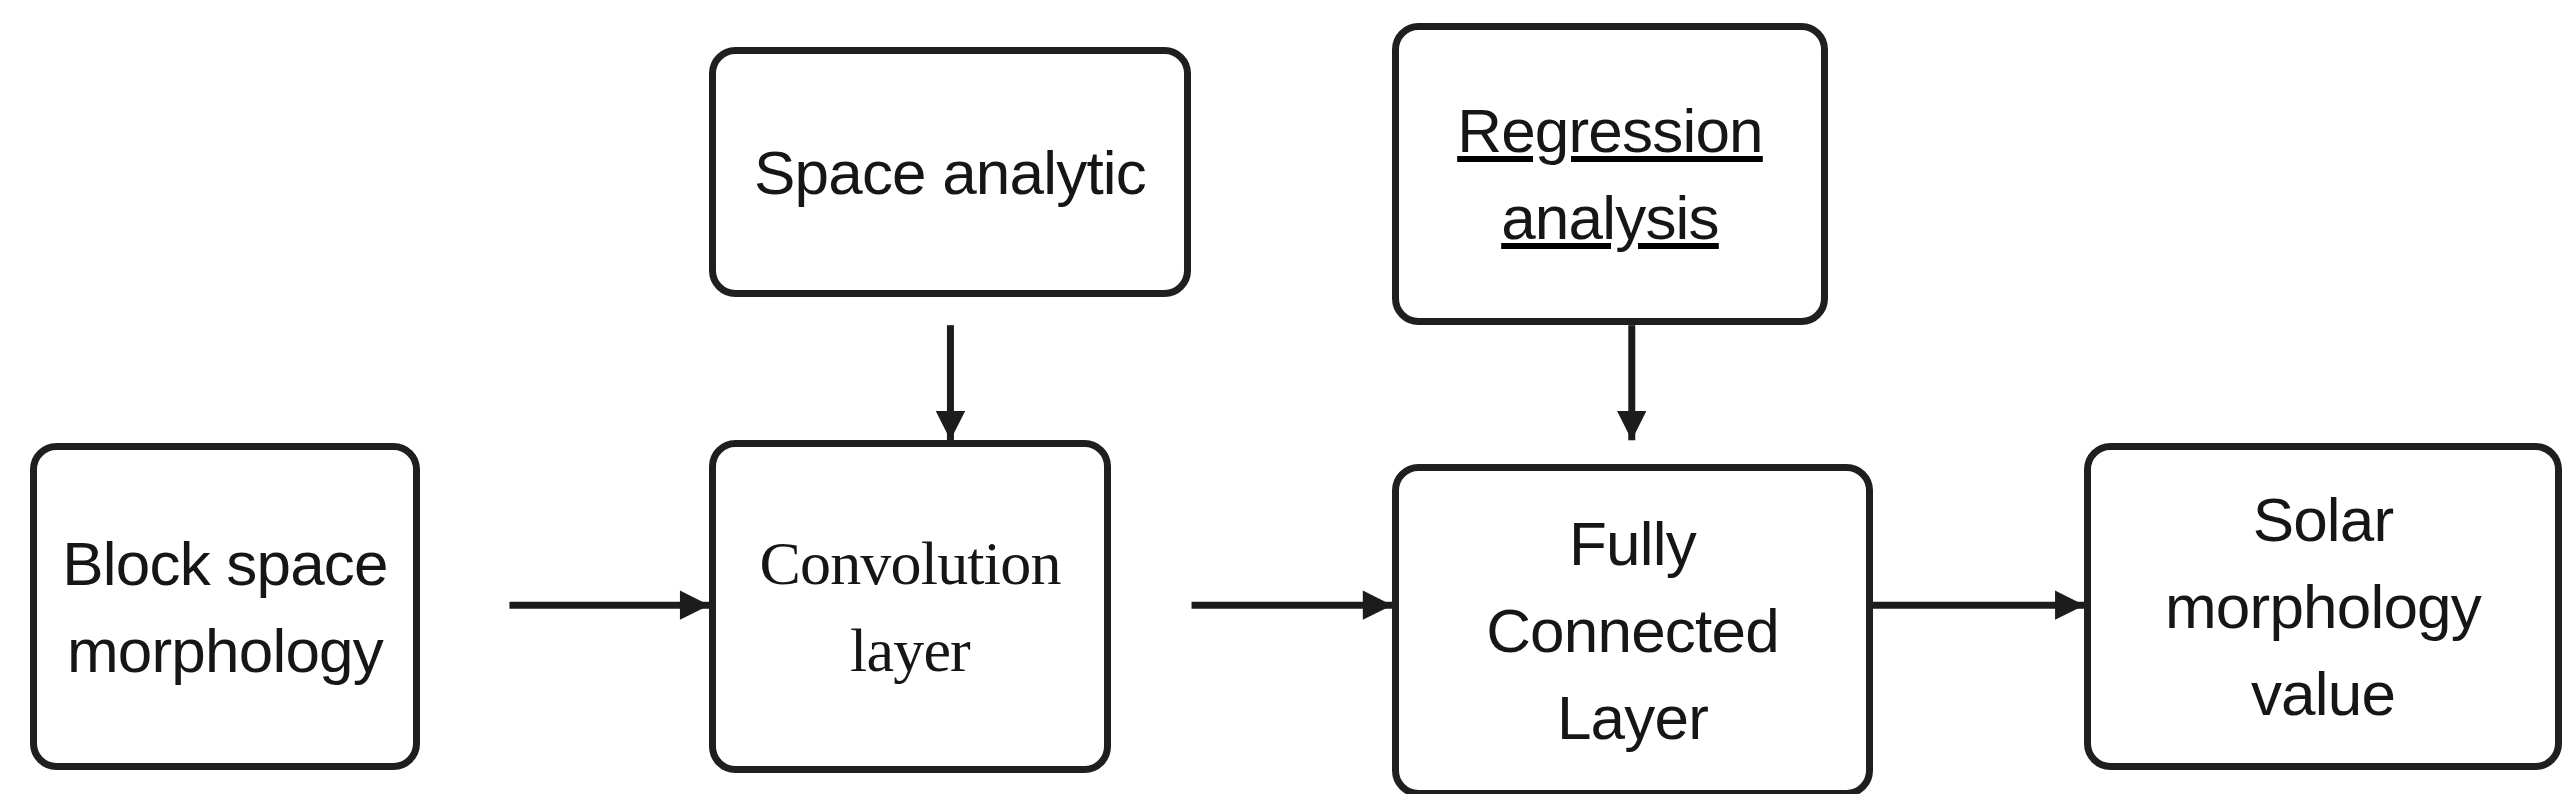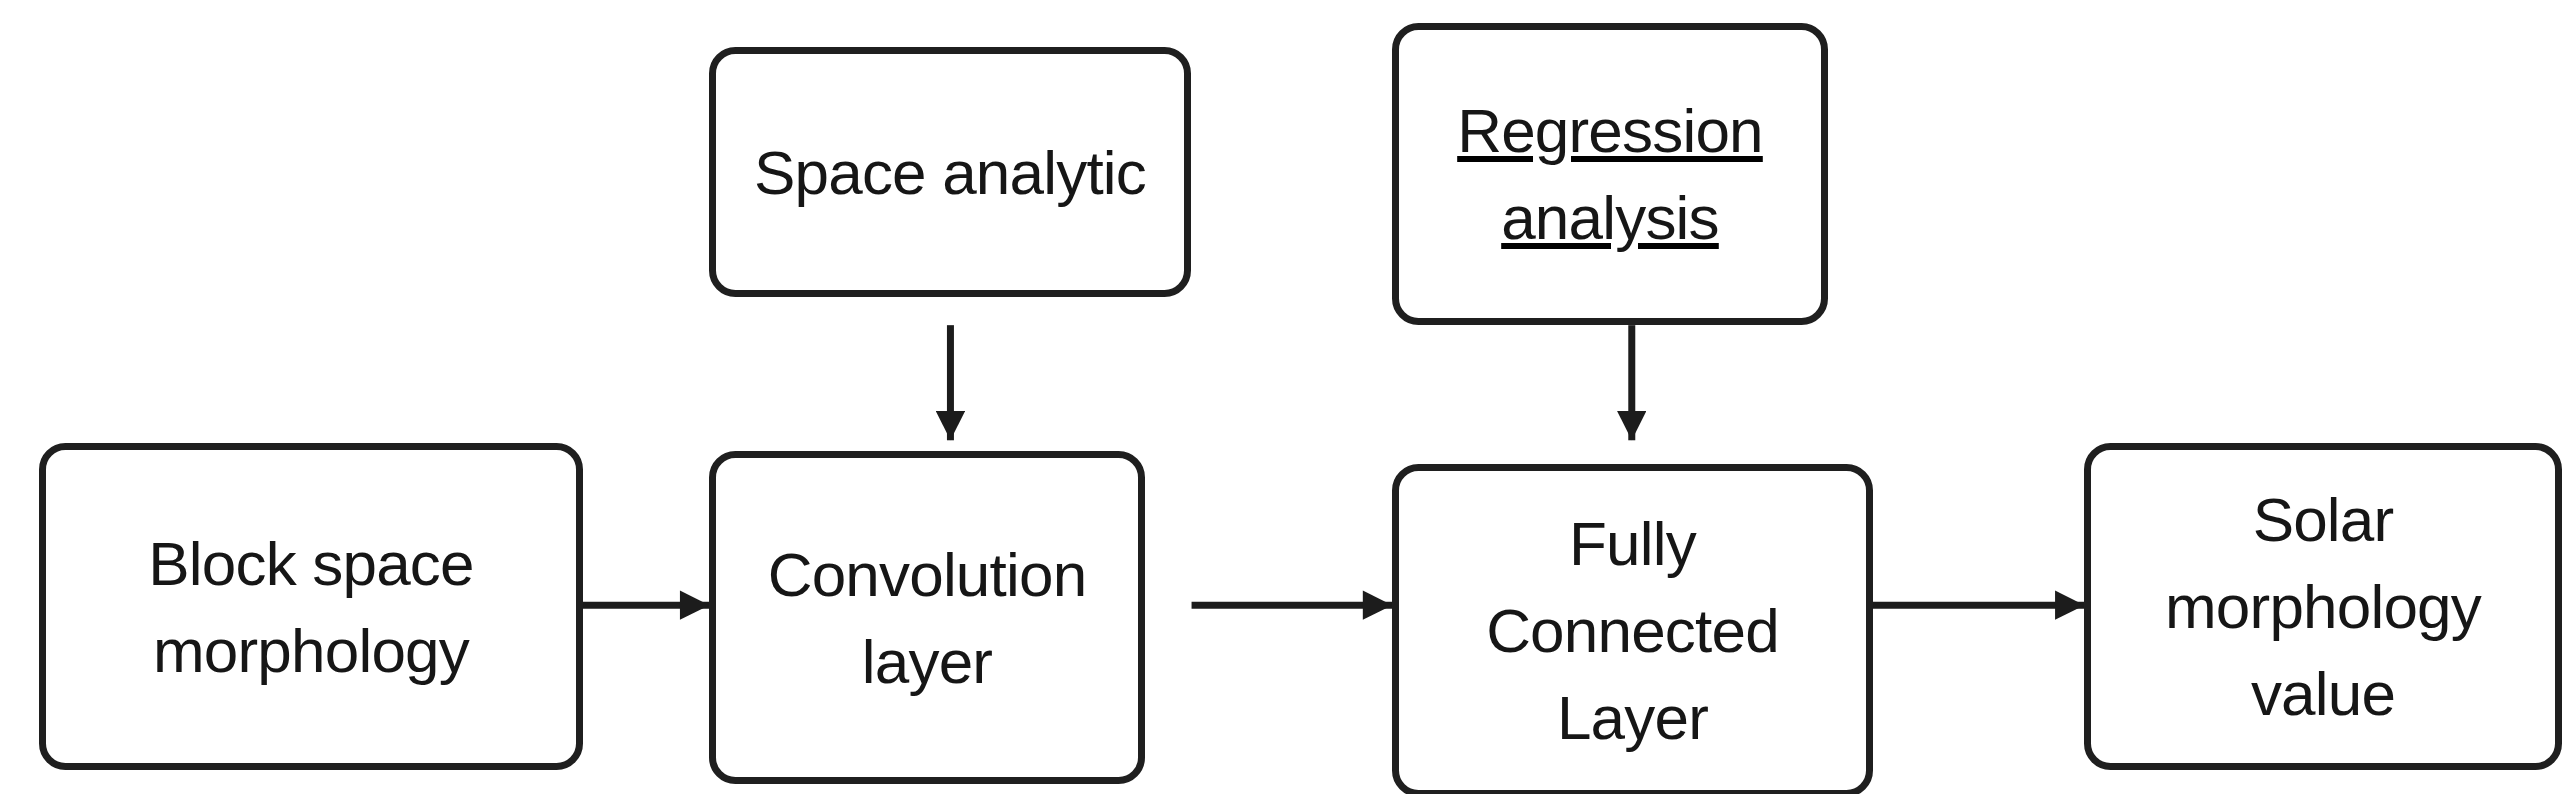--- a/index.html
+++ b/index.html
@@ -38,22 +38,22 @@
     white-space: pre-line;
     font-size: 62px;
     line-height: 87px;
     letter-spacing: -0.8px;
     color: var(--text, #161616);
   }
   
   .node-space       { left: 709px;  top: 23px;  width: 482px; height: 250px; margin-top: 24px; }
   .node-regression  { left: 1392px; top: 23px;  width: 436px; height: 302px; text-decoration: underline; }
   
-  .node-block       { left: 39px;   top: 443px; width: 544px; height: 327px; }
-  .node-conv        { left: 709px;  top: 451px; width: 436px; height: 333px; }
+  .node-block       { left: 30px;   top: 443px; width: 390px; height: 327px; }
+  .node-conv        { left: 709px;  top: 440px; width: 402px; height: 333px; font-family: Liberation Serif, serif; }
   .node-fc          { left: 1392px; top: 464px; width: 481px; height: 333px; }
   .node-solar       { left: 2084px; top: 443px; width: 478px; height: 327px; }
 </style>
 </head>
 <body>
 
 <div class="stage" style="--bg: #ffffff; --box-fill: #ffffff; --box-border: #1f1f1f; --text: #161616; --arrow: #1c1c1c;">
 
   <svg class="arrow-layer" viewBox="0 0 3312 1022" xmlns="http://www.w3.org/2000/svg">
     <defs>

